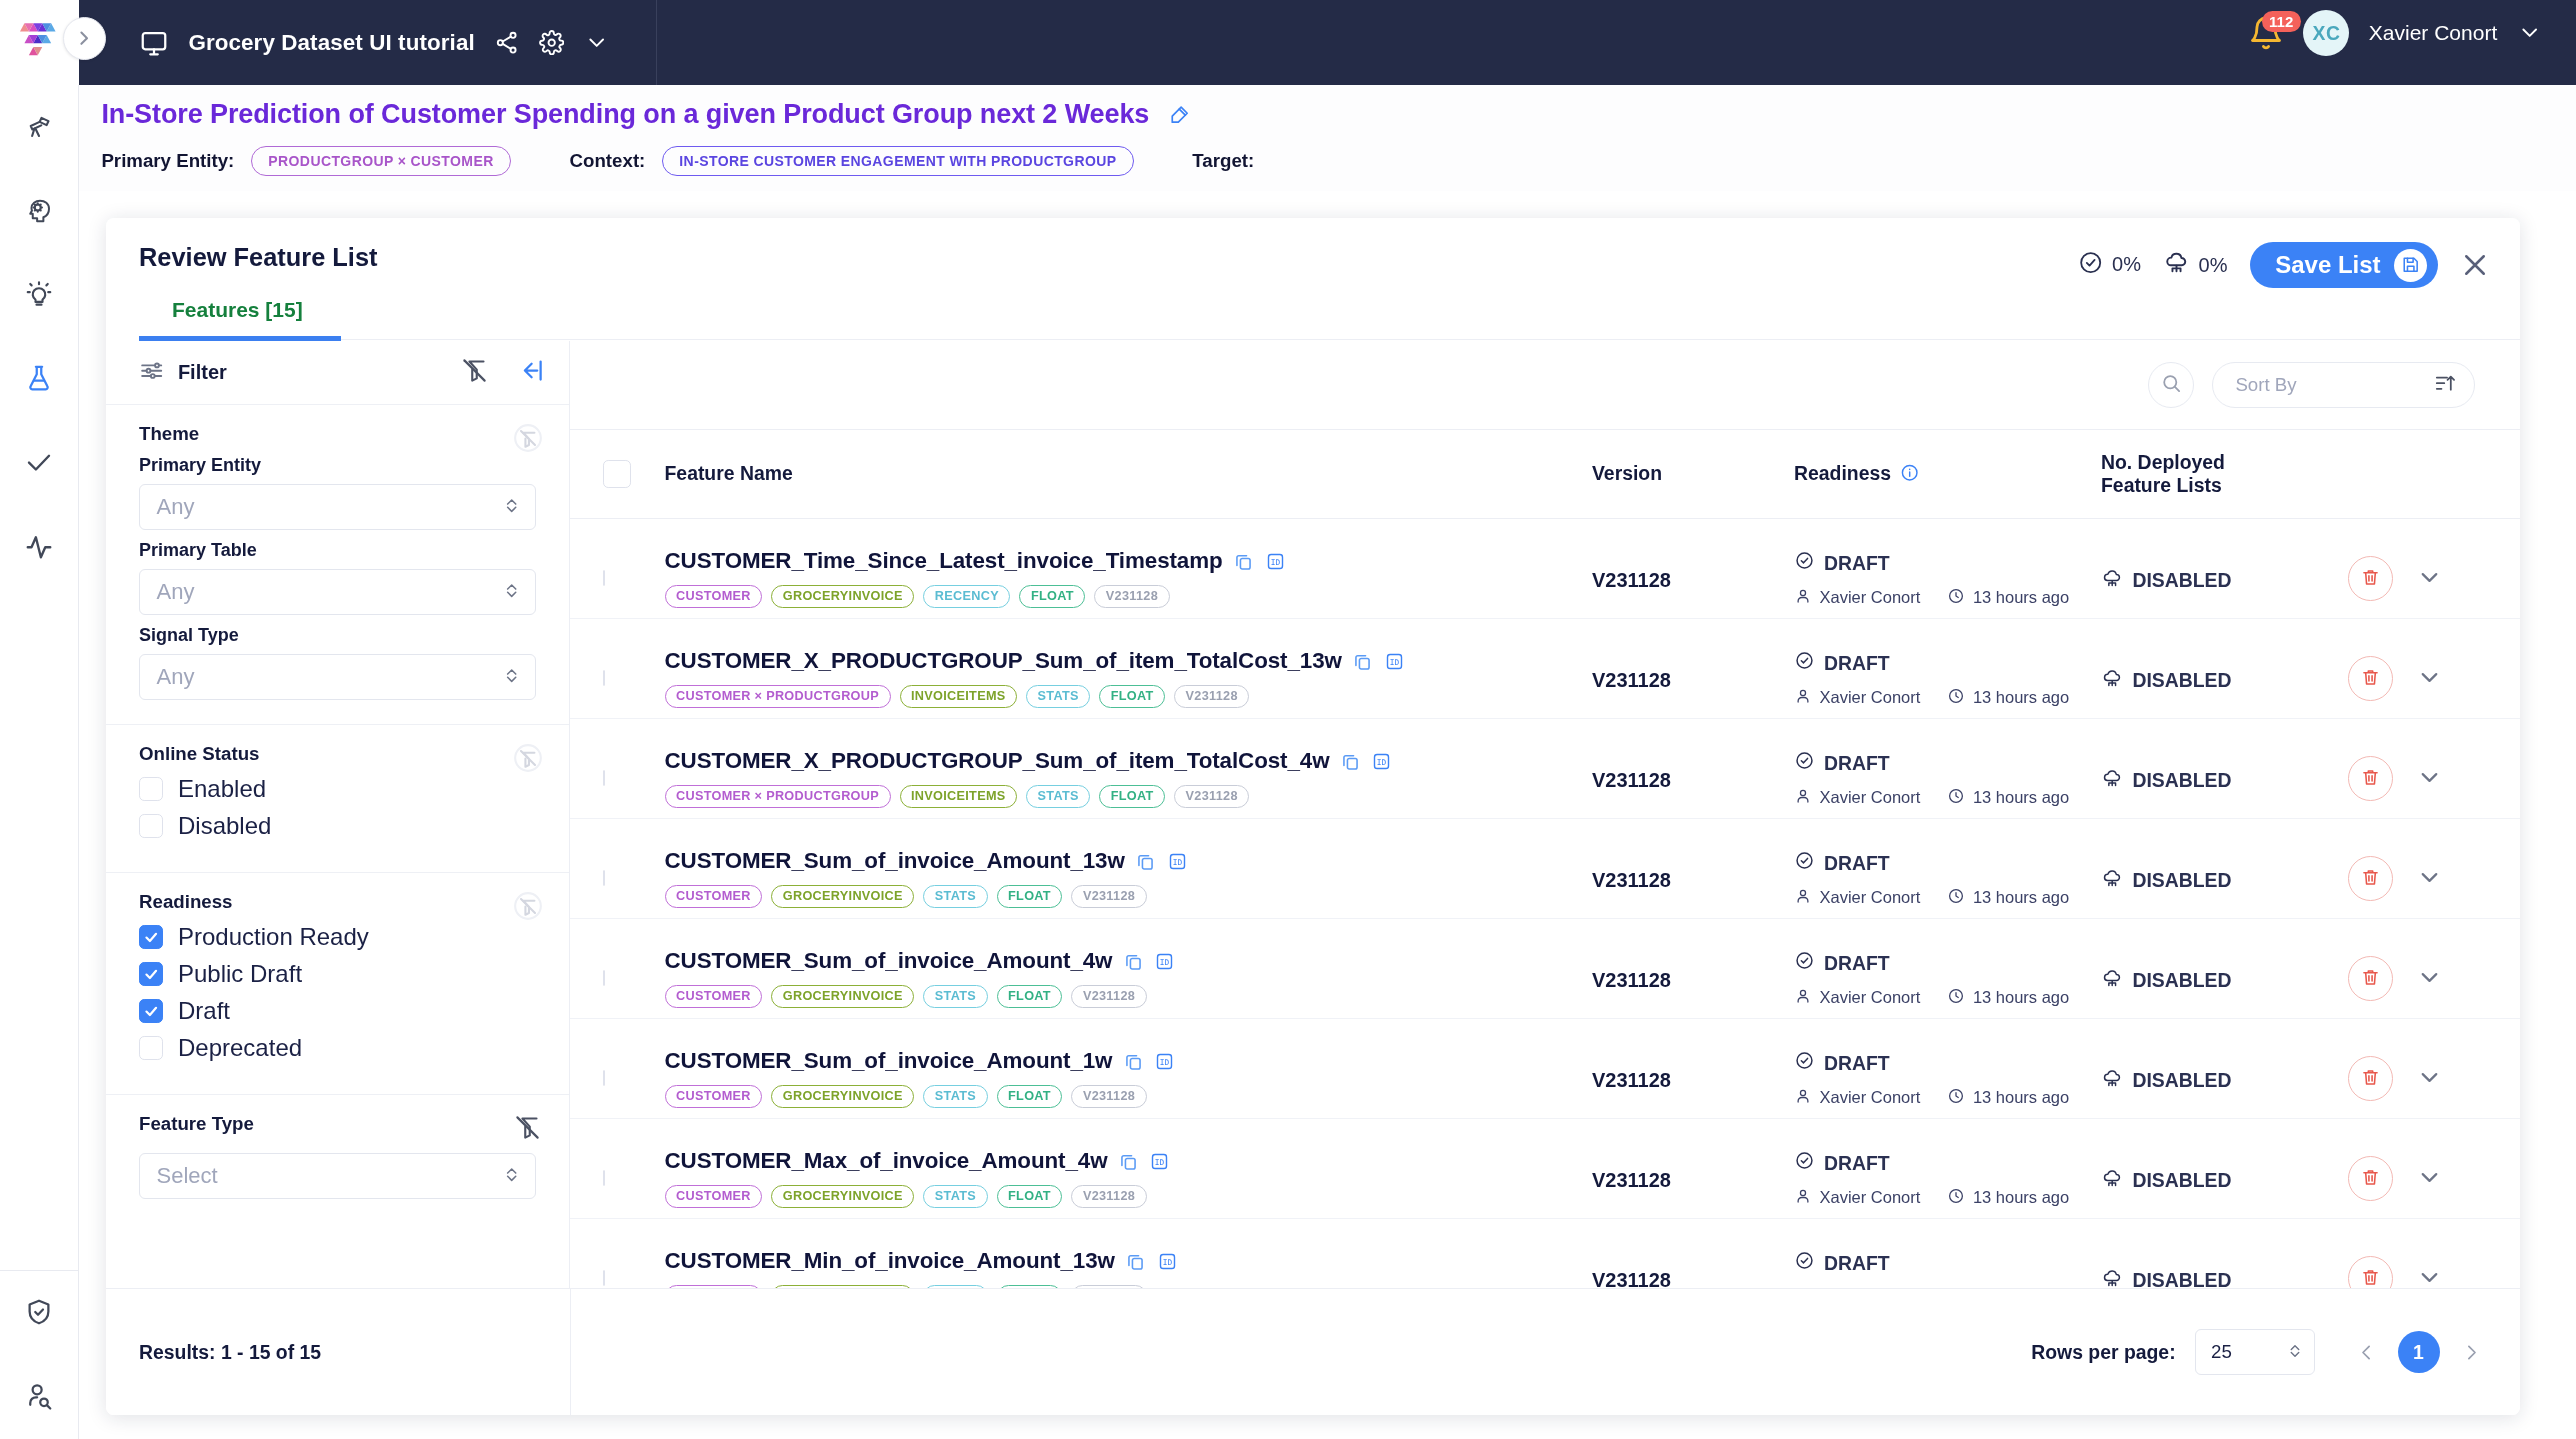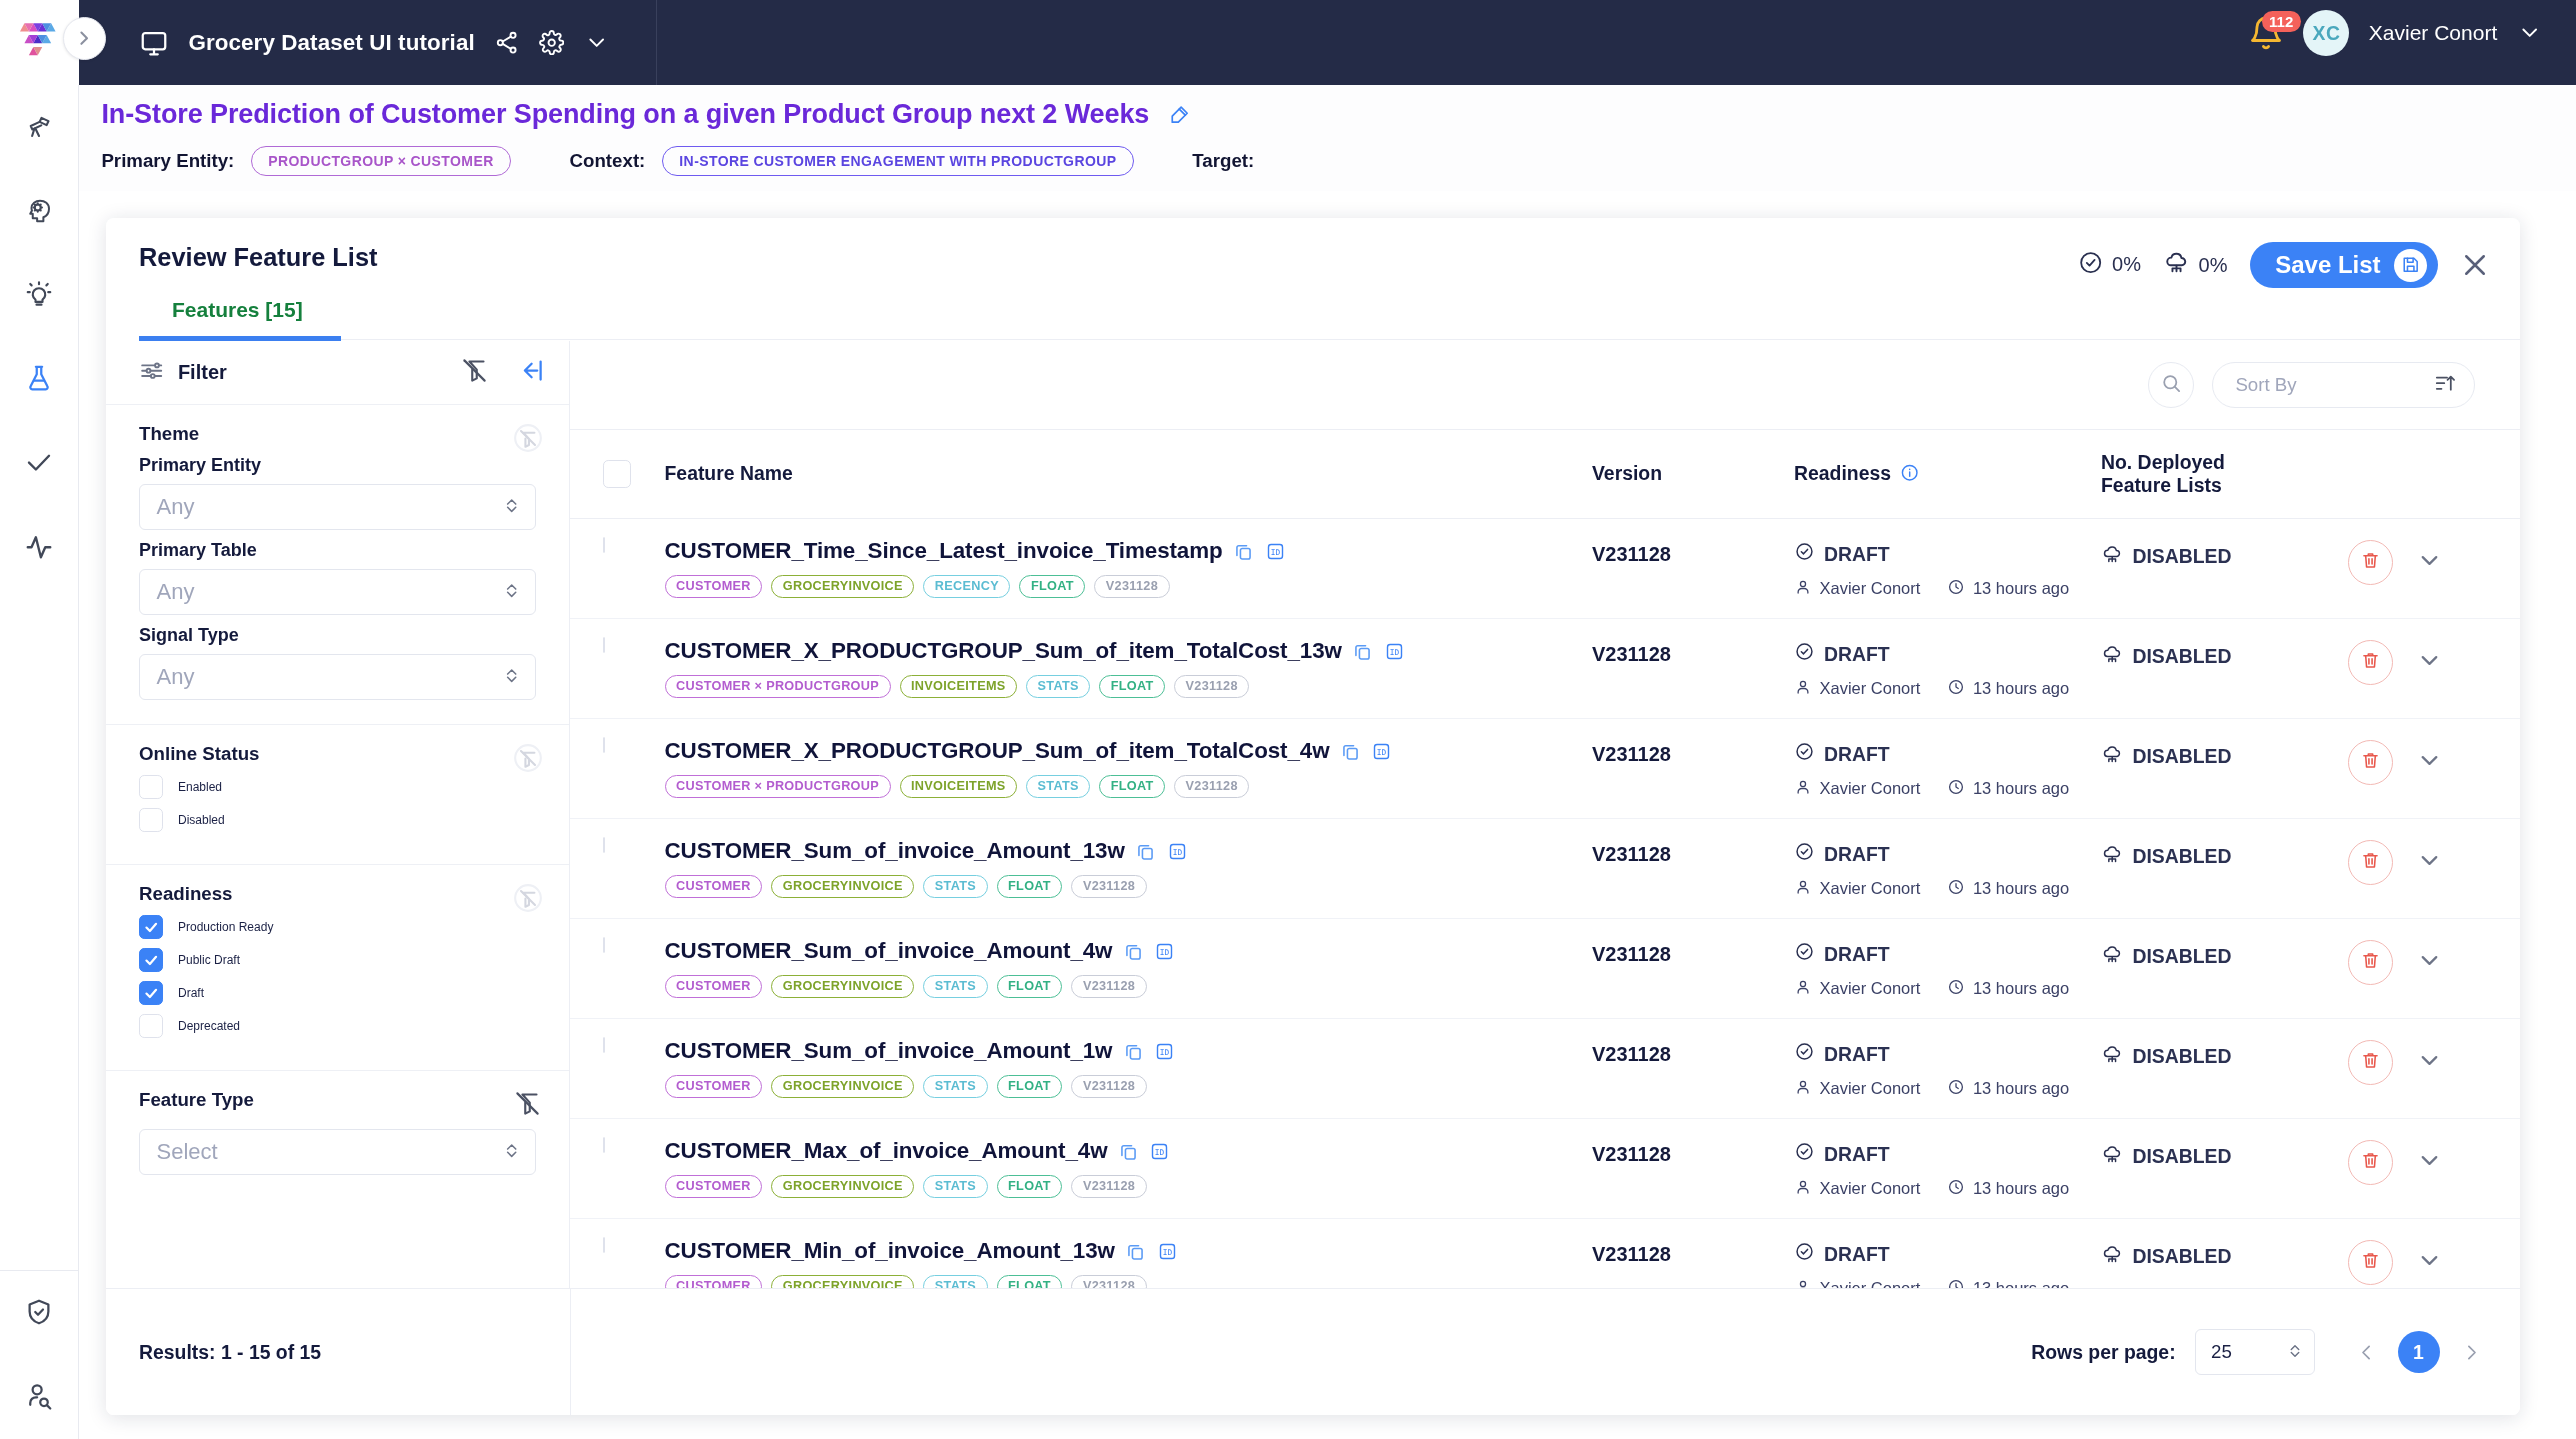--- a/index.html
+++ b/index.html
@@ -136,21 +136,21 @@
     height: 46px; border:0.7px solid #e3e6ee; border-radius: 6px;
     display:flex; align-items:center; padding: 0 13.5px 0 16.5px; background:#fff; cursor:pointer;
   }
   .select-val { flex:1; font-size: 22px; color:#a0a6bb; }
   .chk-row { display:flex; align-items:center; gap: 15px; margin: 9px 0; cursor:pointer; }
   .chk {
     width: 24px; height:24px; border-radius:5.2px; border:1.2px solid #dfe2ec; background:#fff;
     display:flex; align-items:center; justify-content:center; flex:none;
   }
   .chk.on { background:#3b82f6; border-color:#3b82f6; }
-  .chk-label { font-size: 12px; color:#1b2145; }
+  .chk-label { font-size: 24px; color:#1b2145; }
 
   
   .table-col { flex:1; min-width:0; display:flex; flex-direction:column; }
   .table-tools { height: 88px; display:flex; align-items:center; justify-content:flex-end; padding-right: 45px; gap: 18px; }
   .search-circle {
     width: 46px; height:46px; border-radius:50%; border:0.7px solid #e7eaf1;
     display:flex; align-items:center; justify-content:center; cursor:pointer;
   }
   .sortby {
     width: 263px; height: 46px; border:0.7px solid #e7eaf1; border-radius: 25.4px;
@@ -165,21 +165,21 @@
   .th { font-size: 19.4px; font-weight:700; color:#141a3c; }
   .col-check { width: 51px; flex:none; }
   .col-name { flex:1; min-width:0; padding-left: 10.5px; }
   .col-version { width: 202px; flex:none; }
   .col-readiness { width: 307px; flex:none; display:flex; align-items:center; gap: 9px; }
   .col-deployed { width: 247px; flex:none; }
   .col-actions { width: 172px; flex:none; }
 
   .rows { flex:1; overflow:hidden; }
   .row {
-    display:flex; align-items:flex-start; border-bottom:0.7px solid #f0f2f7;
+    display:flex; align-items:center; border-bottom:0.7px solid #f0f2f7;
     height: 100px; padding-left: 33px; padding-top: 19.4px;
   }
   .row-check {
     width: 28px; height:28px; border-radius:6px; border:1.2px solid #dfe2ec; background:#fff;
     margin-top: 18px;
   }
   .feat-name { font-size: 22.4px; font-weight:700; color:#10143a; letter-spacing:-0.1px; }
   .name-line { display:flex; align-items:center; gap: 10.5px; }
   .mini-icon { width: 21px; height:21px; cursor:pointer; display:block; }
   .tags { display:flex; align-items:center; gap: 9px; margin-top: 10.5px; }

